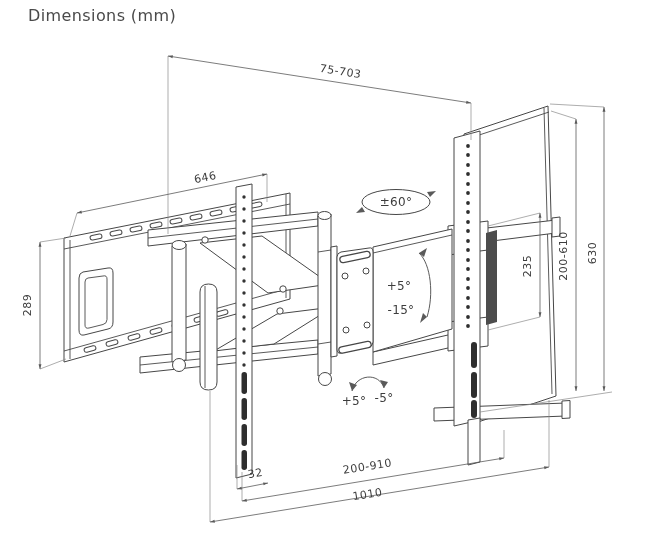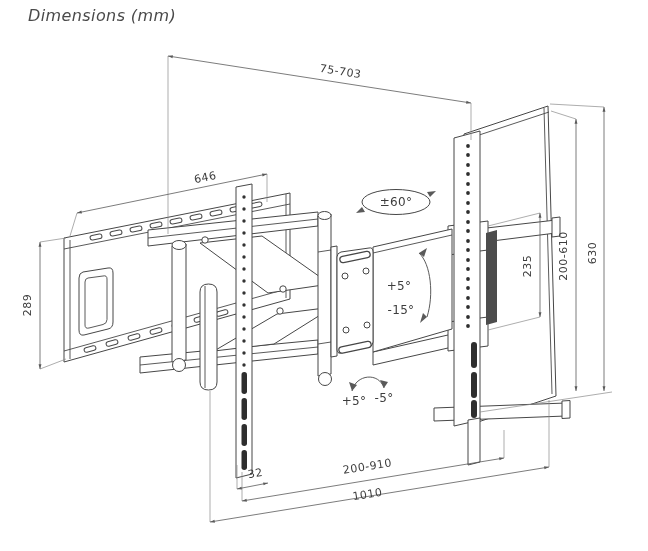--- a/index.html
+++ b/index.html
@@ -2,21 +2,21 @@
 <html><head>
 <meta charset="utf-8">
 <style>
   html,body{margin:0;padding:0;background:#ffffff;}
   .canvas{
     position:relative;width:648px;height:551px;background:#ffffff;overflow:hidden;
     font-family:"DejaVu Sans","Liberation Sans",sans-serif;
   }
   .title{
     position:absolute;left:28px;top:6px;font-size:16px;letter-spacing:.4px;
-    color:#4a4a4a;font-weight:400;font-style:italic;
+    color:#4a4a4a;font-weight:400;
   }
   svg{position:absolute;left:0;top:0;}
   .part{fill:#ffffff;stroke:#474747;stroke-width:1;stroke-linejoin:round;}
   .pline{fill:none;stroke:#474747;stroke-width:.9;stroke-linejoin:round;}
   .dark{fill:#2e2e2e;stroke:none;}
   .mid{fill:#4c4c4c;stroke:none;}
   .dim{stroke:#5a5a5a;stroke-width:.8;fill:none;}
   .ext{stroke:#8a8a8a;stroke-width:.7;fill:none;}
   .dimtxt{font-size:11px;fill:#3d3d3d;letter-spacing:.5px;}
   .angtxt{font-size:12px;fill:#3d3d3d;letter-spacing:.3px;}

